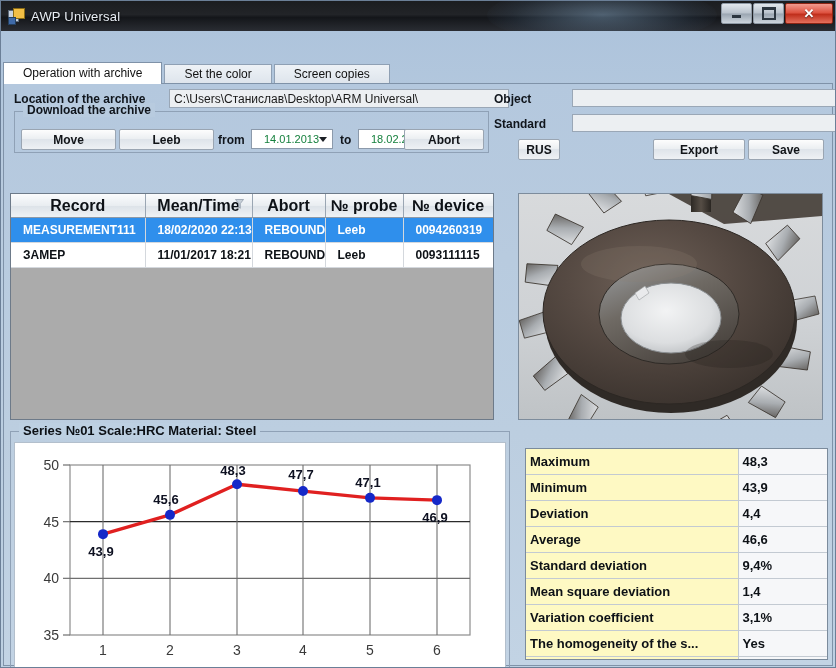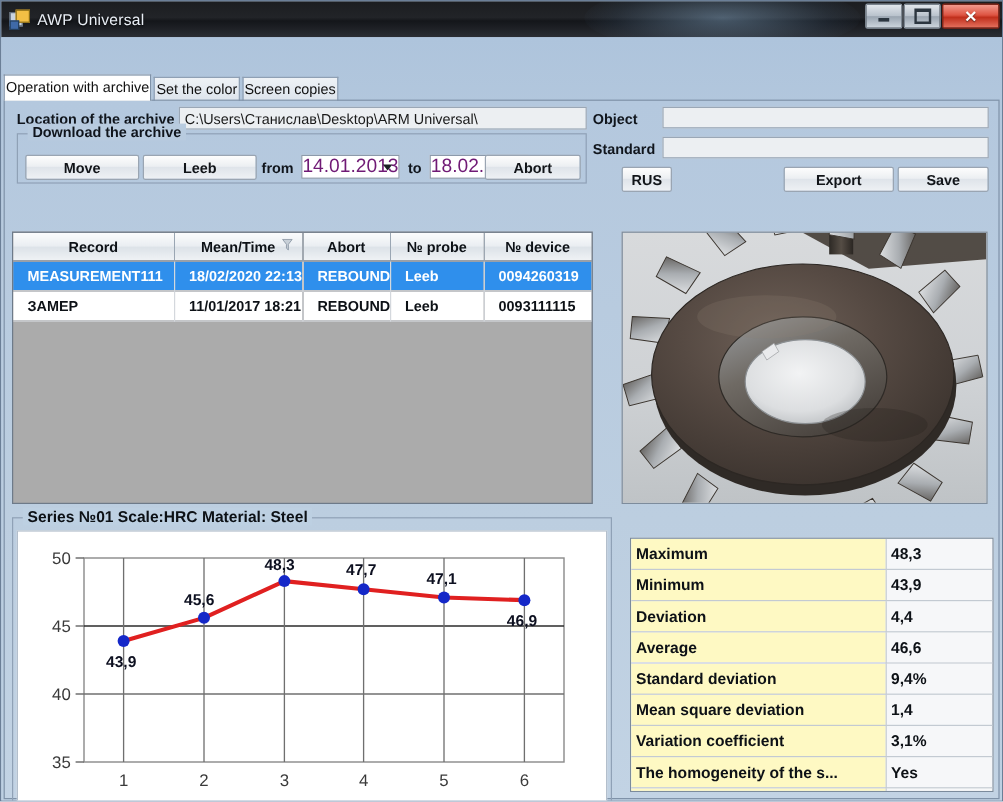--- a/index.html
+++ b/index.html
@@ -93,21 +93,21 @@
   }
 
   
   .tabstrip {
     position: absolute; left: 2px; top: 32px;
     height: 21px;
     display: flex; align-items: flex-end;
   }
   .tab {
     height: 19px; line-height: 19px;
-    padding: 0 1px;
+    padding: 0 19px;
     font-size: 12px; color: #111;
     background: linear-gradient(to bottom, #eef2f6 0%, #dde4ec 100%);
     border: 1px solid #8fa0b4; border-bottom: none;
     margin-right: 2px;
     white-space: nowrap;
   }
   .tab.active {
     background: #ffffff;
     height: 21px; line-height: 21px;
     border-color: #7f92a8;
@@ -128,21 +128,21 @@
     white-space: nowrap;
   }
   .textbox {
     position: absolute;
     background: #eceff2;
     border: 1px solid #9aa7b6;
     box-sizing: border-box;
     font-size: 12px; color: #1a1a1a;
     padding: 2px 4px;
     line-height: 15px;
-    white-space: nowrap; overflow: hidden;
+    white-space: nowrap; overflow: hidden; margin-left: 20px;
   }
 
   .btn {
     position: absolute;
     box-sizing: border-box;
     background: linear-gradient(to bottom, #fdfdfd 0%, #eceff2 45%, #dfe4ea 50%, #eef1f4 100%);
     border: 1px solid #9aa5b2;
     border-radius: 2px;
     font-size: 12px; font-weight: bold; color: #111418;
     display: flex; align-items: center; justify-content: center;
@@ -164,23 +164,23 @@
     font-size: 12px; font-weight: bold; color: #10151c;
     white-space: nowrap;
   }
 
   
   .combo {
     position: absolute;
     box-sizing: border-box;
     background: #ffffff;
     border: 1px solid #8c9aab;
-    font-size: 16px; color: #701a75;
+    font-size: 11px; color: #15803d;
     display: flex; align-items: center;
-    padding-left: 0;
+    padding-left: 12px;
   }
   .combo .arrow {
     position: absolute; right: 5px; top: 50%;
     width: 0; height: 0; margin-top: -2px;
     border-left: 4px solid transparent;
     border-right: 4px solid transparent;
     border-top: 5px solid #1b1f25;
   }
 
   
@@ -191,21 +191,21 @@
     border: 1px solid #6d7a89;
     box-sizing: border-box;
     overflow: hidden;
   }
   .grid table { border-collapse: collapse; width: 100%; table-layout: fixed; }
   .grid th {
     height: 21px;
     background: linear-gradient(to bottom, #fbfcfd 0%, #e9edf1 50%, #dce2e8 51%, #eff2f5 100%);
     border-right: 1px solid #9aa6b3;
     border-bottom: 1px solid #8d99a7;
-    font-size: 12px; font-weight: bold; color: #0d1116;
+    font-size: 16px; font-weight: bold; color: #0d1116;
     text-align: center;
     position: relative;
   }
   .grid td {
     height: 22px;
     font-size: 12px; color: #0d1116; font-weight: bold;
     background: #ffffff;
     border-right: 1px solid #d4d8dd;
     border-bottom: 1px solid #d4d8dd;
     padding-left: 12px;

